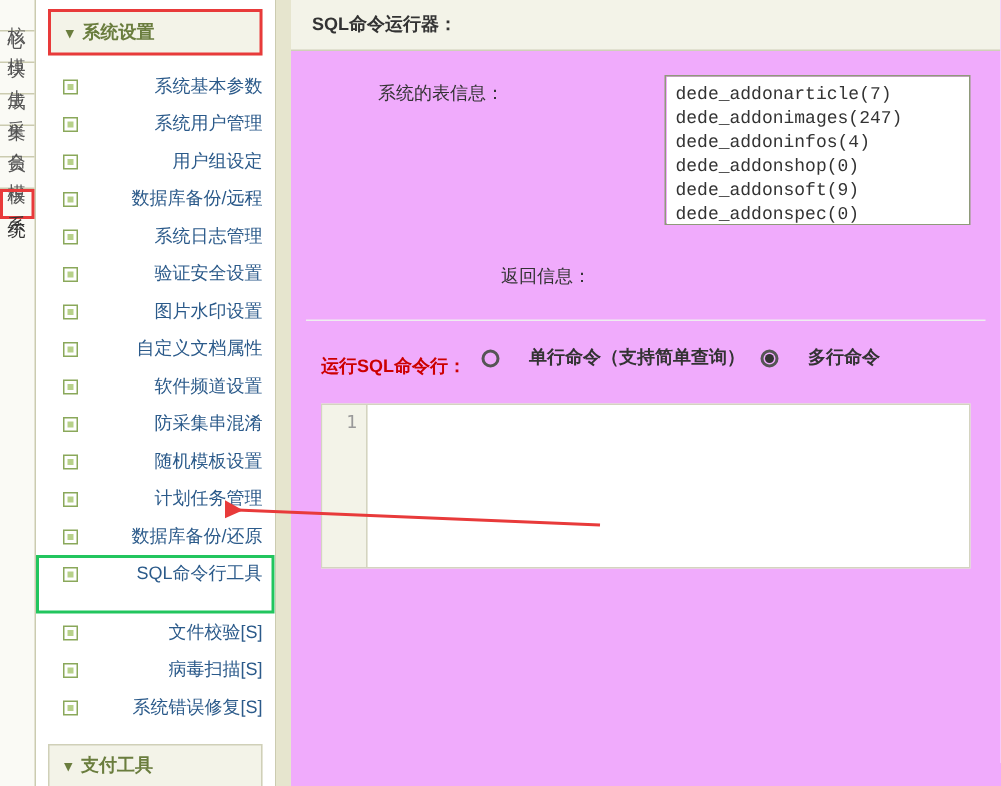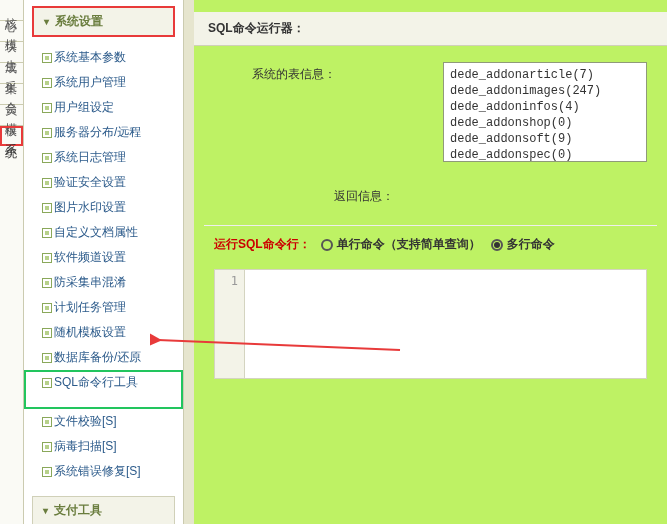--- a/index.html
+++ b/index.html
@@ -3,39 +3,39 @@
 <meta charset="utf-8">
 <style>
 * { box-sizing: border-box; margin: 0; padding: 0; }
 body { font-family: "Microsoft YaHei", SimSun, Arial, sans-serif; font-size: 12px; background: #fff; color: #333; width: 667px; height: 524px; overflow: hidden; position: relative; }
 .layout { display: flex; height: 524px; }
 .leftbar { width: 24px; background: #fafaf5; border-right: 1px solid #cbcbb0; display: flex; flex-direction: column; }
 .lefttab { writing-mode: vertical-rl; text-orientation: upright; padding: 8px 4px; text-align: center; border-bottom: 1px solid #cbcbb0; color: #555; cursor: pointer; font-size: 12px; letter-spacing: 2px; }
 .lefttab.active { border: 2px solid #e83a3a; padding: 6px 2px; color: #333; }
 .sidebar { width: 160px; background: #fff; border-right: 1px solid #cbcbb0; overflow-y: auto; }
 .divider { width: 10px; background: #e6e5ce; }
-.main { flex: 1; background: #bef264; overflow-y: auto; padding: 12px 10px; }
+.main { flex: 1; background: #f0abfc; overflow-y: auto; padding: 0 10px; }
 .grouphdr { background: #f3f3e8; border: 1px solid #d0d0b8; margin: 6px 8px; padding: 5px 10px; color: #6a7d3e; font-weight: bold; display: flex; align-items: center; gap: 6px; }
 .grouphdr.red { border: 2px solid #e83a3a; }
 .chev { display: inline-block; font-size: 10px; color: #6a7d3e; }
 .menulist { list-style: none; padding: 2px 0 6px 0; }
-.menulist li { padding: 4px 8px 4px 18px; cursor: pointer; color: #2b5a8a; display: flex; align-items: center; gap: 2px; }
+.menulist li { padding: 4px 8px 4px 18px; cursor: pointer; color: #2b5a8a; display: flex; align-items: center; gap: 2px; justify-content: space-between; }
 .menulist li .dot { width: 10px; height: 10px; border: 1px solid #8aa85a; background: #fff; display: inline-block; position: relative; }
 .menulist li .dot::after { content: ""; position: absolute; inset: 2px; background: #b7d18a; }
 .menulist li.active { border: 2px solid #22c55e; padding: 2px 6px 16px 16px; }
 .panelhdr { background: #f3f3e8; border-bottom: 1px solid #d0d0b8; padding: 8px 14px; font-weight: bold; color: #333; margin: 0 -10px 10px -10px; }
 .row { display: flex; align-items: flex-start; padding: 6px 10px; }
 .row .label { width: 160px; text-align: center; padding-top: 4px; }
 .tablebox { border: 1px solid #8f9a7a; background: #fff; width: 204px; height: 100px; padding: 4px 6px; font-family: "Courier New", monospace; font-size: 12px; line-height: 16px; overflow: auto; }
 .returnrow { padding: 20px 10px 20px 130px; }
 .runrow { display: flex; align-items: center; gap: 10px; padding: 10px 10px; border-top: 1px solid #eee; }
-.runlabel { color: #c00; font-weight: bold; }
+.runlabel { color: #c00; font-weight: bold; margin-top: 12px; }
 .radio { width: 12px; height: 12px; border: 2px solid #555; border-radius: 50%; display: inline-block; position: relative; }
 .radio.checked::after { content: ""; position: absolute; inset: 1px; background: #333; border-radius: 50%; }
-.opt { display: flex; align-items: center; gap: 4px; font-weight: bold; }
+.opt { display: flex; align-items: center; gap: 20px; font-weight: bold; }
 .editor { border: 1px solid #d4d4c0; height: 110px; margin: 6px 10px; display: flex; background: #fff; }
 .gutter { width: 30px; background: #f3f3e8; border-right: 1px solid #d4d4c0; text-align: right; padding: 4px 6px; color: #999; font-family: monospace; }
 .arrow-svg { position: absolute; pointer-events: none; }
 </style>
 </head>
 <body>
 
 <div class="layout">
   <div class="leftbar" id="leftbar">
       <div class="lefttab">核心</div>
@@ -59,21 +59,21 @@
         <li>
           <span class="dot"></span>
           <span>系统用户管理</span>
         </li>
         <li>
           <span class="dot"></span>
           <span>用户组设定</span>
         </li>
         <li>
           <span class="dot"></span>
-          <span>服务器分布/远程</span>
+          <span>数据库备份/远程</span>
         </li>
         <li>
           <span class="dot"></span>
           <span>系统日志管理</span>
         </li>
         <li>
           <span class="dot"></span>
           <span>验证安全设置</span>
         </li>
         <li>
@@ -87,25 +87,25 @@
         <li>
           <span class="dot"></span>
           <span>软件频道设置</span>
         </li>
         <li>
           <span class="dot"></span>
           <span>防采集串混淆</span>
         </li>
         <li>
           <span class="dot"></span>
-          <span>计划任务管理</span>
+          <span>随机模板设置</span>
         </li>
         <li>
           <span class="dot"></span>
-          <span>随机模板设置</span>
+          <span>计划任务管理</span>
         </li>
         <li>
           <span class="dot"></span>
           <span>数据库备份/还原</span>
         </li>
         <li class="active">
           <span class="dot"></span>
           <span>SQL命令行工具</span>
         </li>
         <li>

